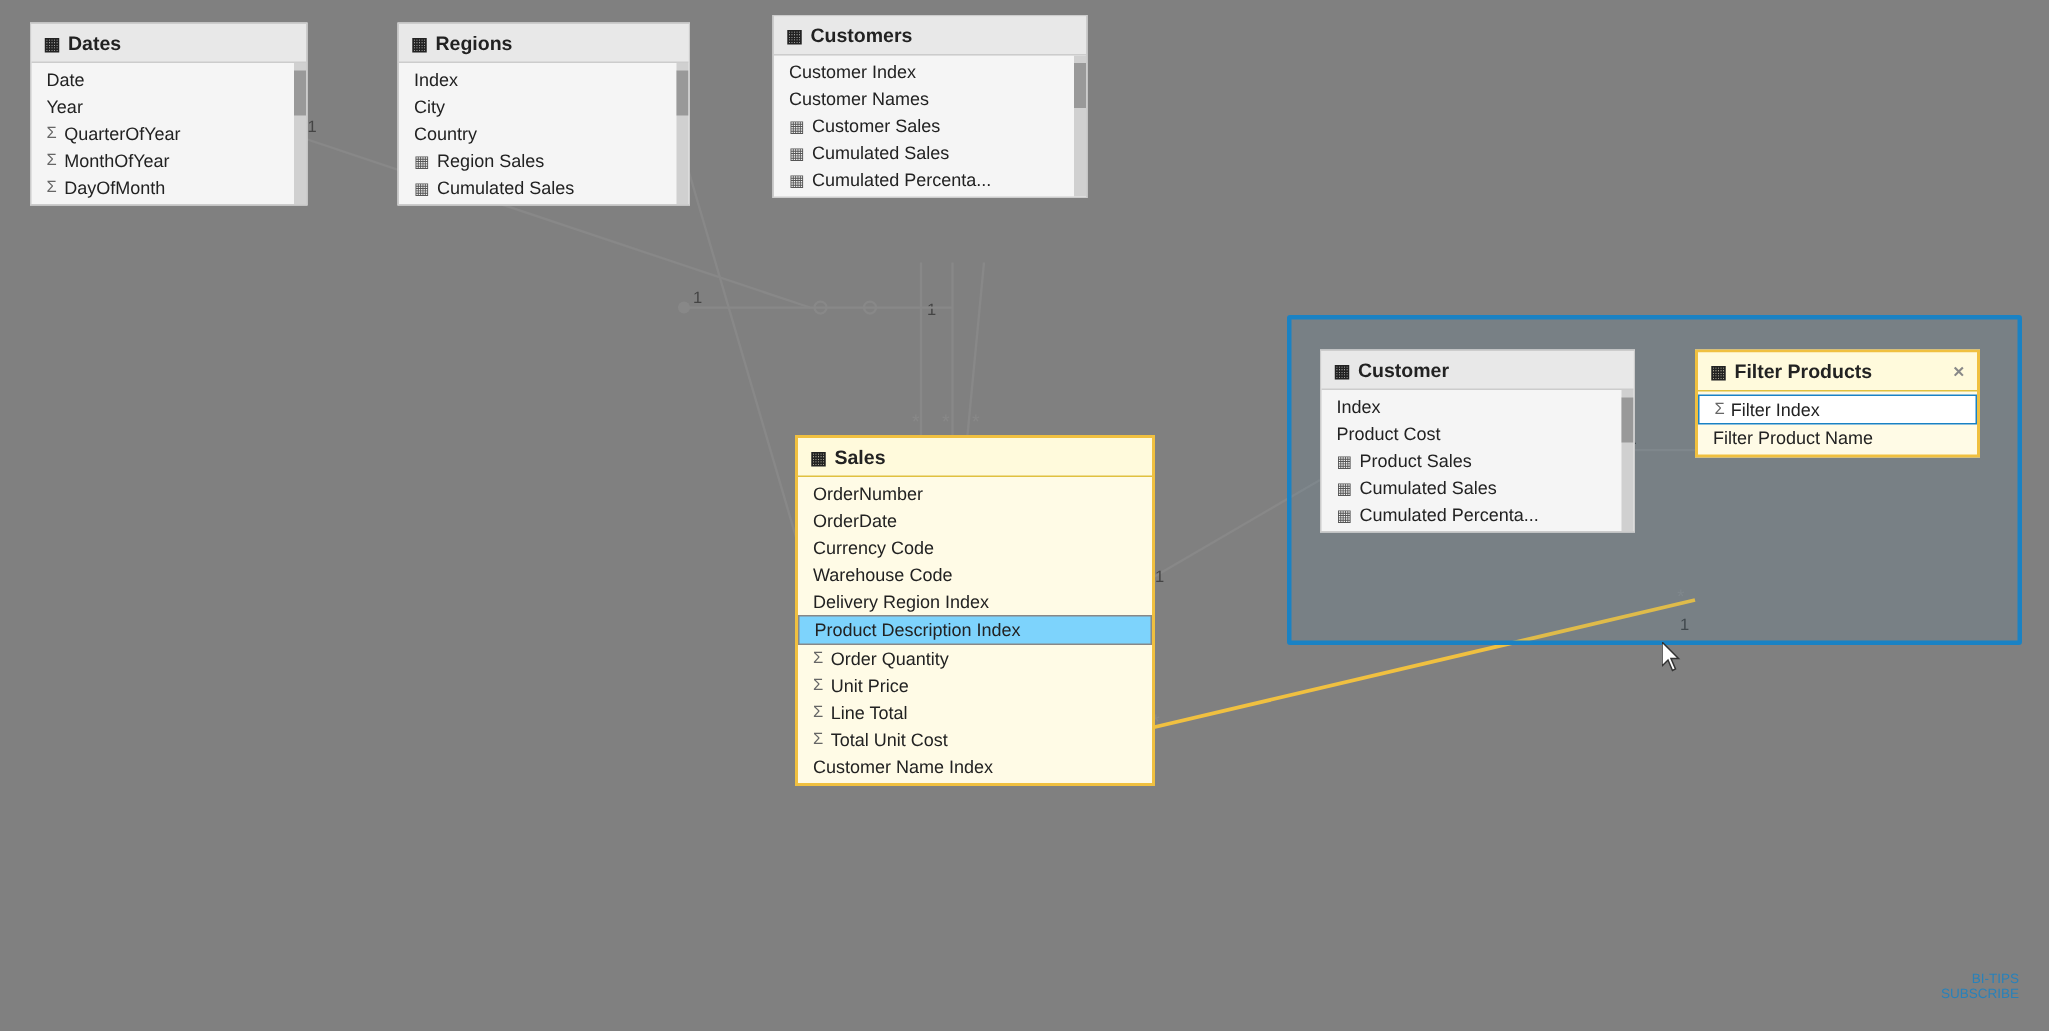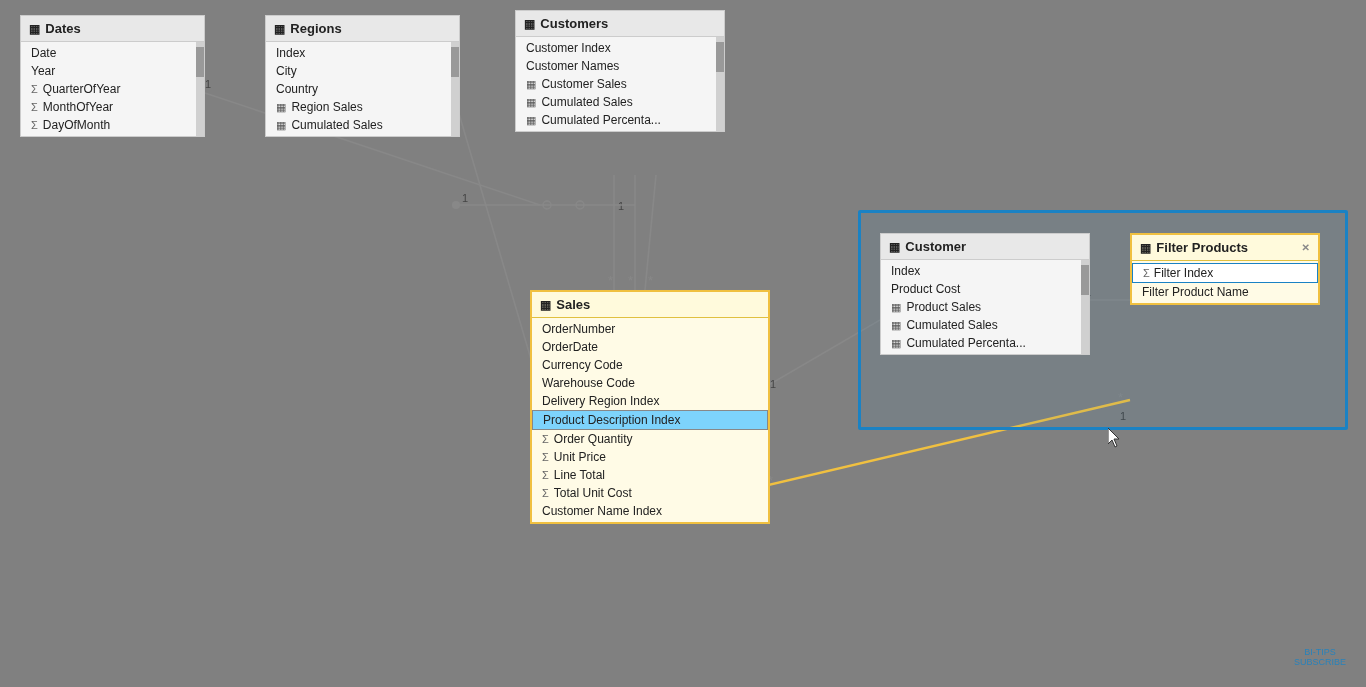--- a/index.html
+++ b/index.html
@@ -117,21 +117,21 @@
       pointer-events: none;
     }
 
     
     .watermark {
       position: absolute;
       bottom: 20px;
       right: 20px;
       color: #1a82c4;
       font-size: 9px;
-      text-align: center;
+      text-align: right;
       opacity: 0.85;
     }
 
     .filter-row-highlighted {
       background: #fff;
       border: 1px solid #1a82c4;
       padding: 2px 10px;
       font-size: 12px;
       display: flex;
       align-items: center;

